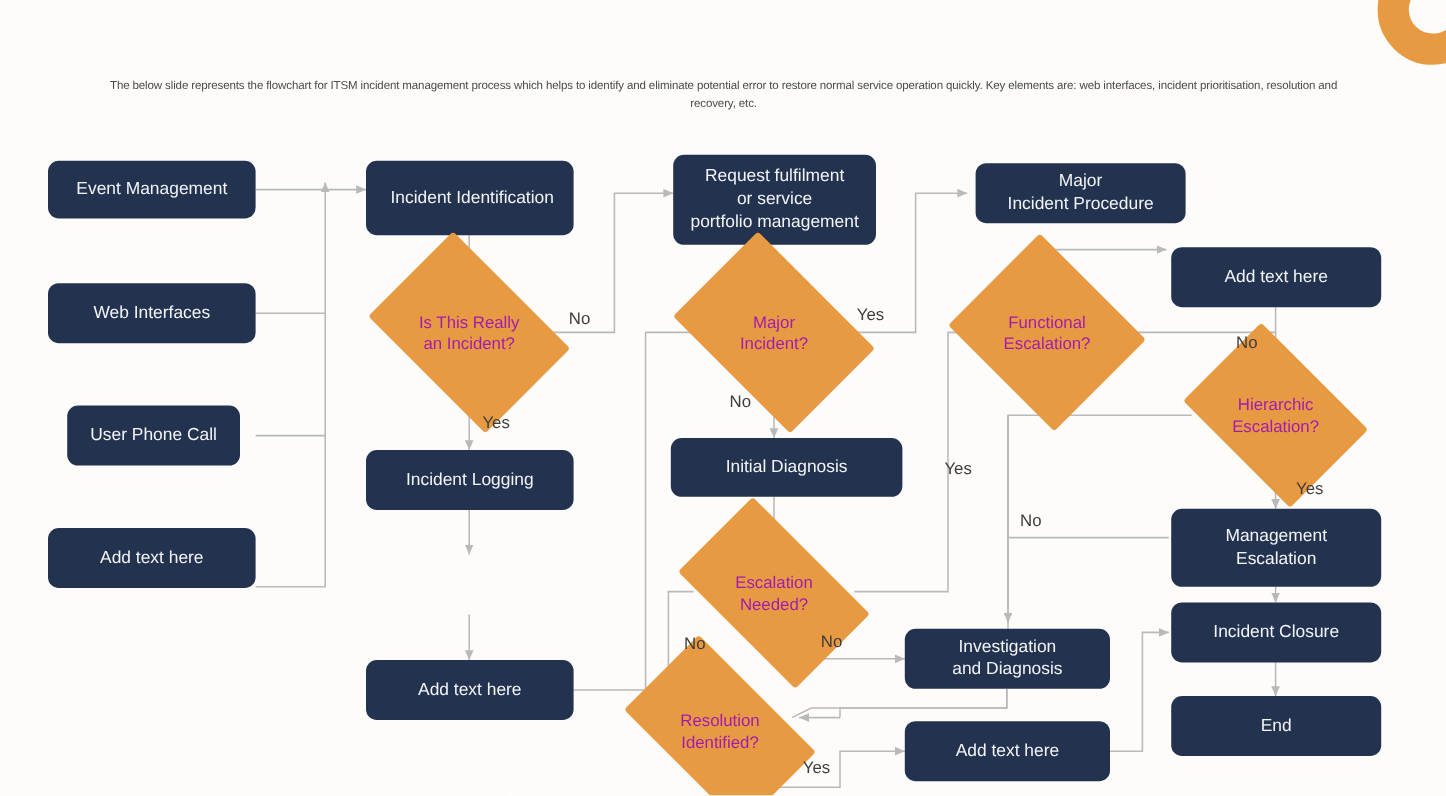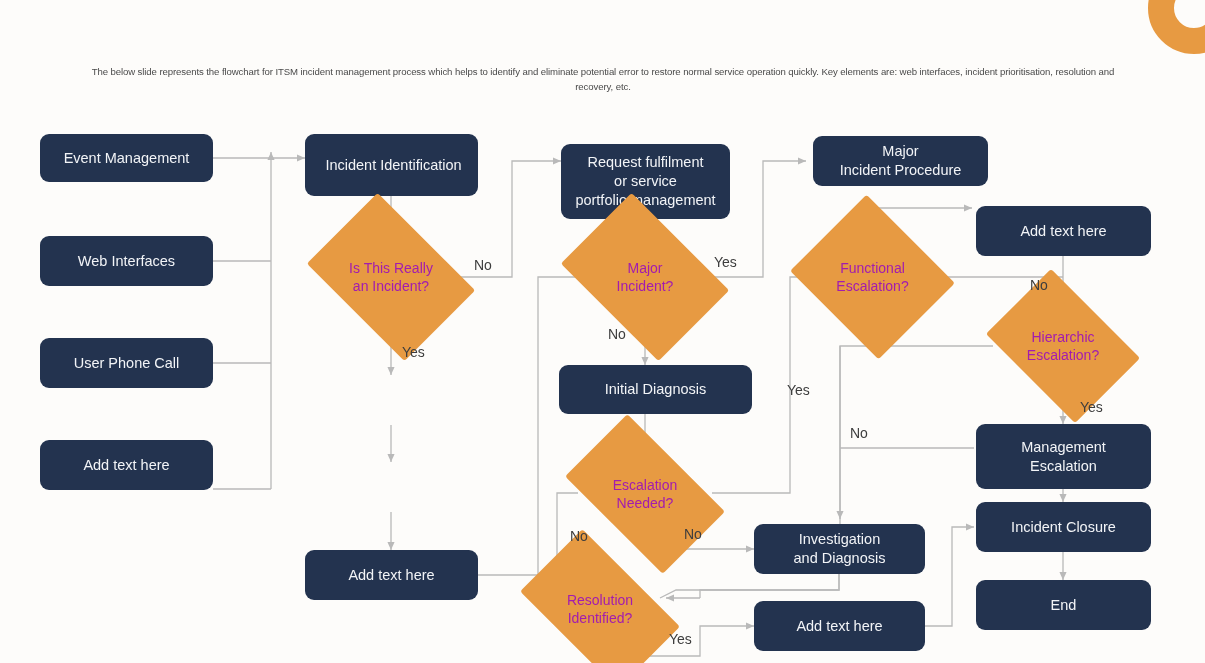--- a/index.html
+++ b/index.html
@@ -178,46 +178,49 @@
       <path d="M 1063 552 L 1063 580" marker-end="url(#ah)"></path>
     </g>
   </svg>
 
   <div class="node box" style="left:40px; top:134px; width:173px; height:48px;">
     <span>Event Management</span>
   </div>
   <div class="node box" style="left:40px; top:236px; width:173px; height:50px;">
     <span>Web Interfaces</span>
   </div>
-  <div class="node box" style="left:40px; top:338px; width:173px; height:50px;">
+  <div class="node box" style="left:56px; top:338px; width:144px; height:50px;">
     <span>User Phone Call</span>
   </div>
   <div class="node box" style="left:40px; top:440px; width:173px; height:50px;">
     <span>Add text here</span>
   </div>
 
   <div class="node box" style="left:305px; top:134px; width:173px; height:62px;padding-left:12px;">
     <span>Incident Identification</span>
   </div>
 
   <div class="node diamond-wrap" style="left:322px; top:227px; width:138px; height:100px;">
     <div class="diamond-shape"></div>
     <div class="diamond-label">
       <div>Is This Really</div>
       <div>an Incident?</div>
     </div>
   </div>
 
+  <div class="node box" style="left:305px; top:375px; width:173px; height:50px;">
+    <span>Incident Logging</span>
+  </div>
 
 
   <div class="node box" style="left:305px; top:550px; width:173px; height:50px;">
     <span>Add text here</span>
   </div>
 
-  <div class="node box" style="left:561px; top:144px; width:169px; height:75px;">
+  <div class="node box" style="left:561px; top:129px; width:169px; height:75px;">
     <div>
       <div>Request fulfilment</div>
       <div>or service</div>
       <div>portfolio management</div>
     </div>
   </div>
 
   <div class="node diamond-wrap" style="left:576px; top:227px; width:138px; height:100px;">
     <div class="diamond-shape"></div>
     <div class="diamond-label">

